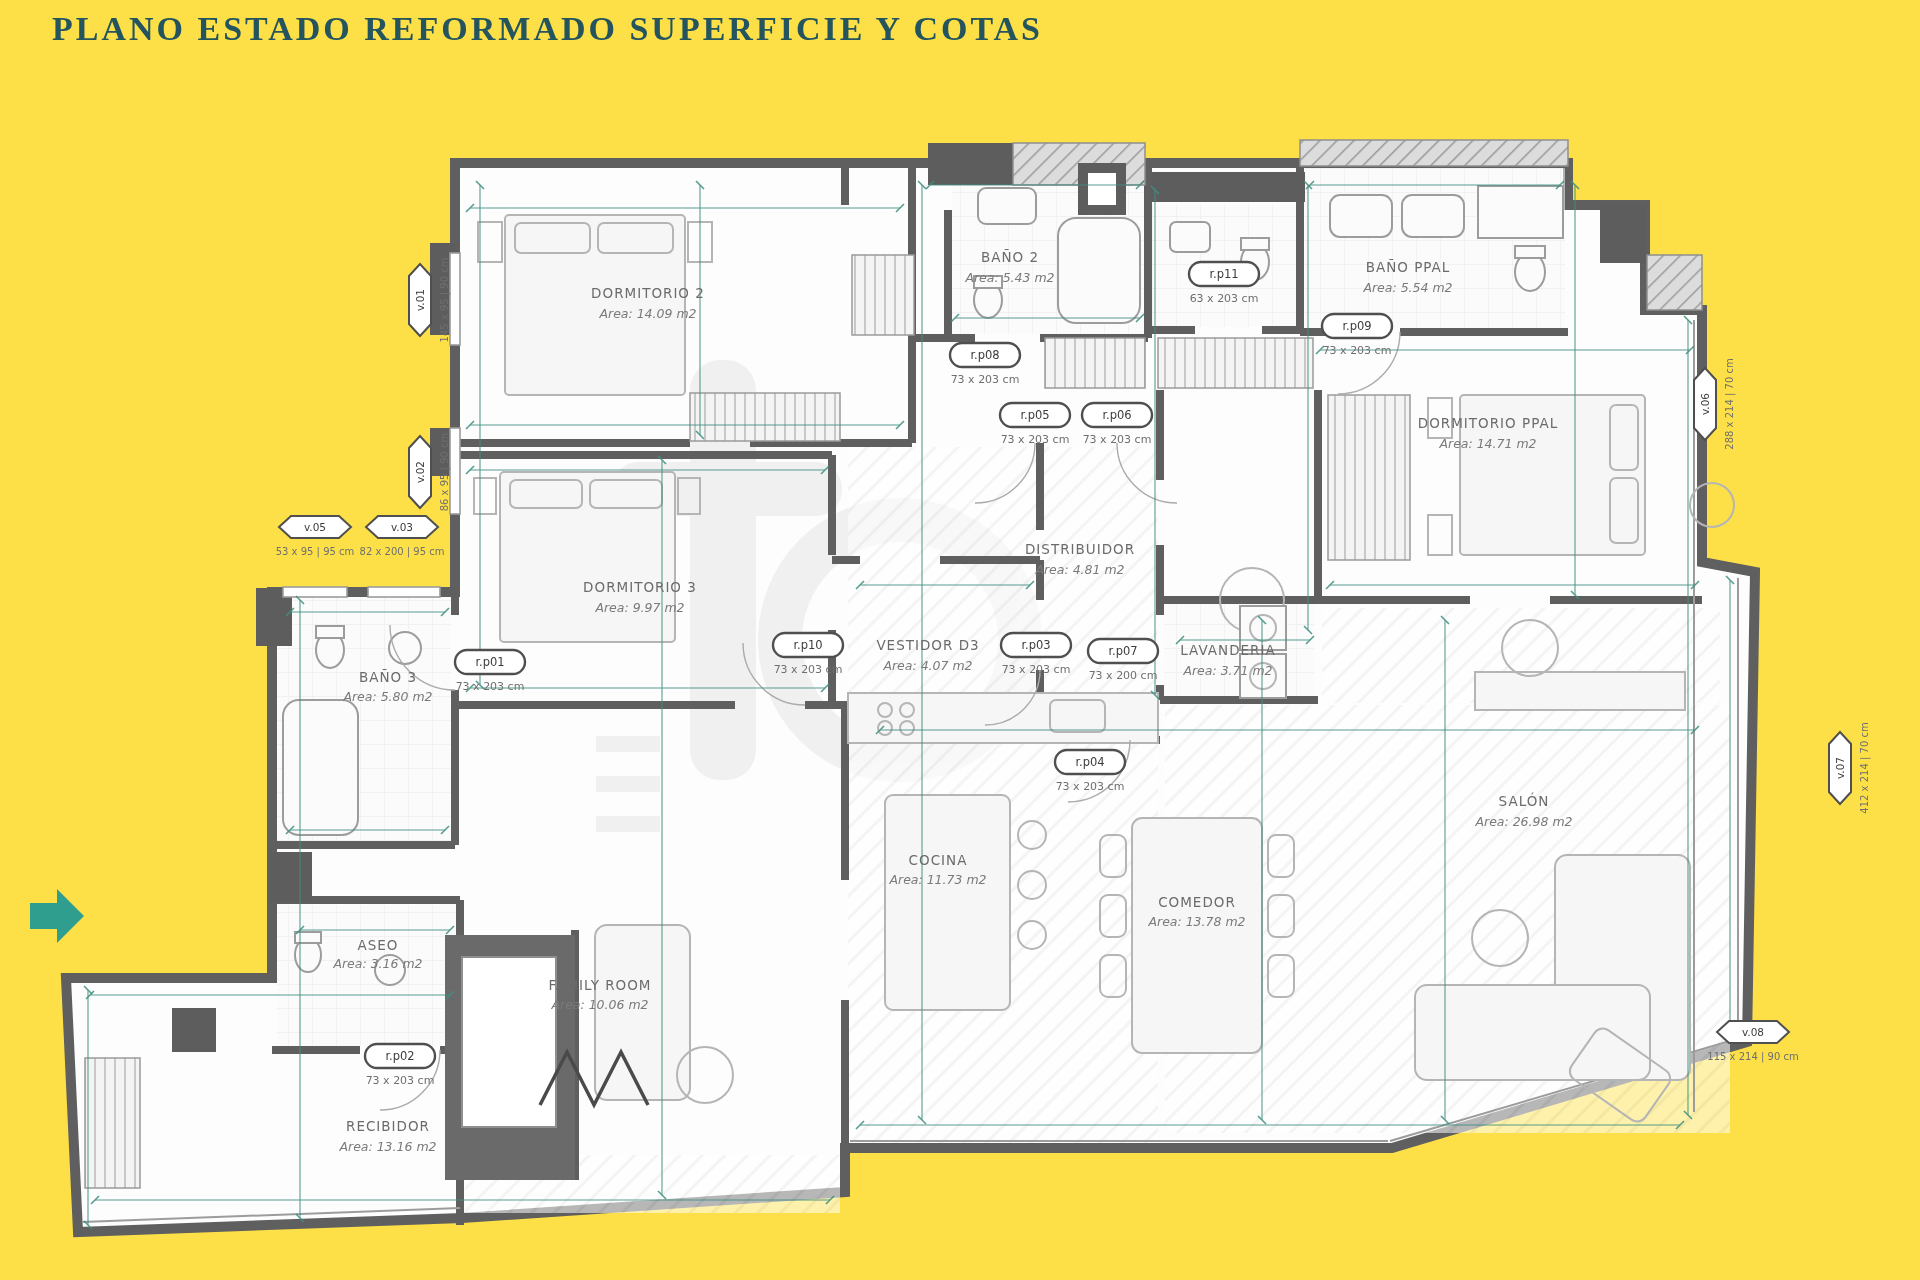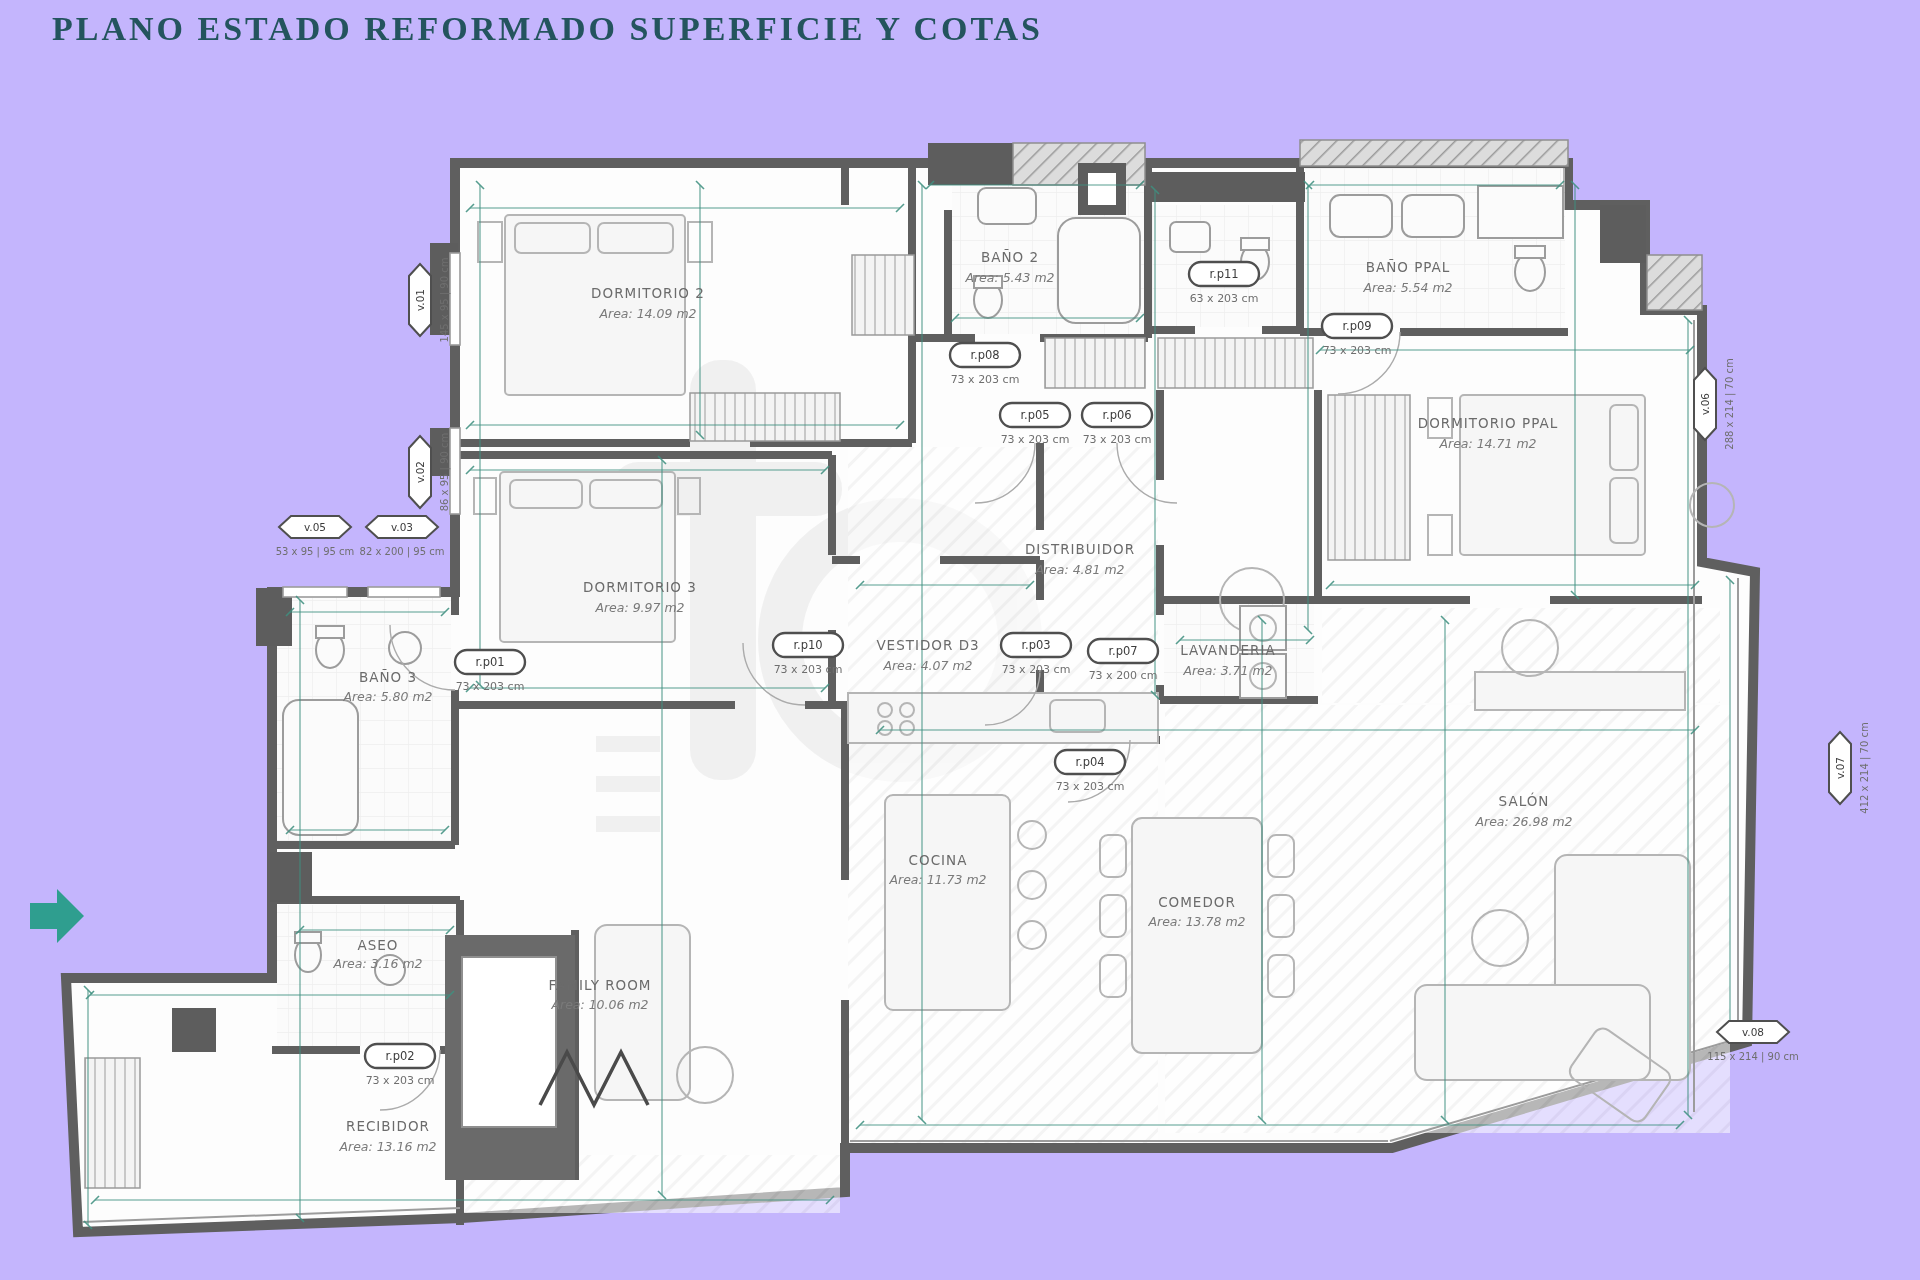--- a/index.html
+++ b/index.html
@@ -1,16 +1,16 @@
 <!DOCTYPE html>
 <html><head>
 <meta charset="utf-8">
 <style>
   html,body{margin:0;padding:0;background:#ffffff;}
-  .canvas{position:relative;width:1920px;height:1280px;background:#c4b5fd;overflow:hidden;
+  .canvas{position:relative;width:1920px;height:1280px;background:#fde047;overflow:hidden;
           font-family:"Liberation Sans",sans-serif;}
   .plan-title{position:absolute;left:52px;top:10px;margin:0;
               font-family:"Liberation Serif",serif;font-weight:700;
               font-size:34px;letter-spacing:3px;color:#24545e;}
   svg{position:absolute;left:0;top:0;}
 
   .outline{fill:#fdfdfd;stroke:#5f5f5f;stroke-width:10;stroke-linejoin:miter;}
   .wall{stroke:#5f5f5f;stroke-width:8;fill:none;stroke-linecap:butt;}
   .pillar{fill:#5d5d5d;stroke:none;}
   .hatchband{fill:url(#hatch);stroke:#8f8f8f;stroke-width:1.5;}

